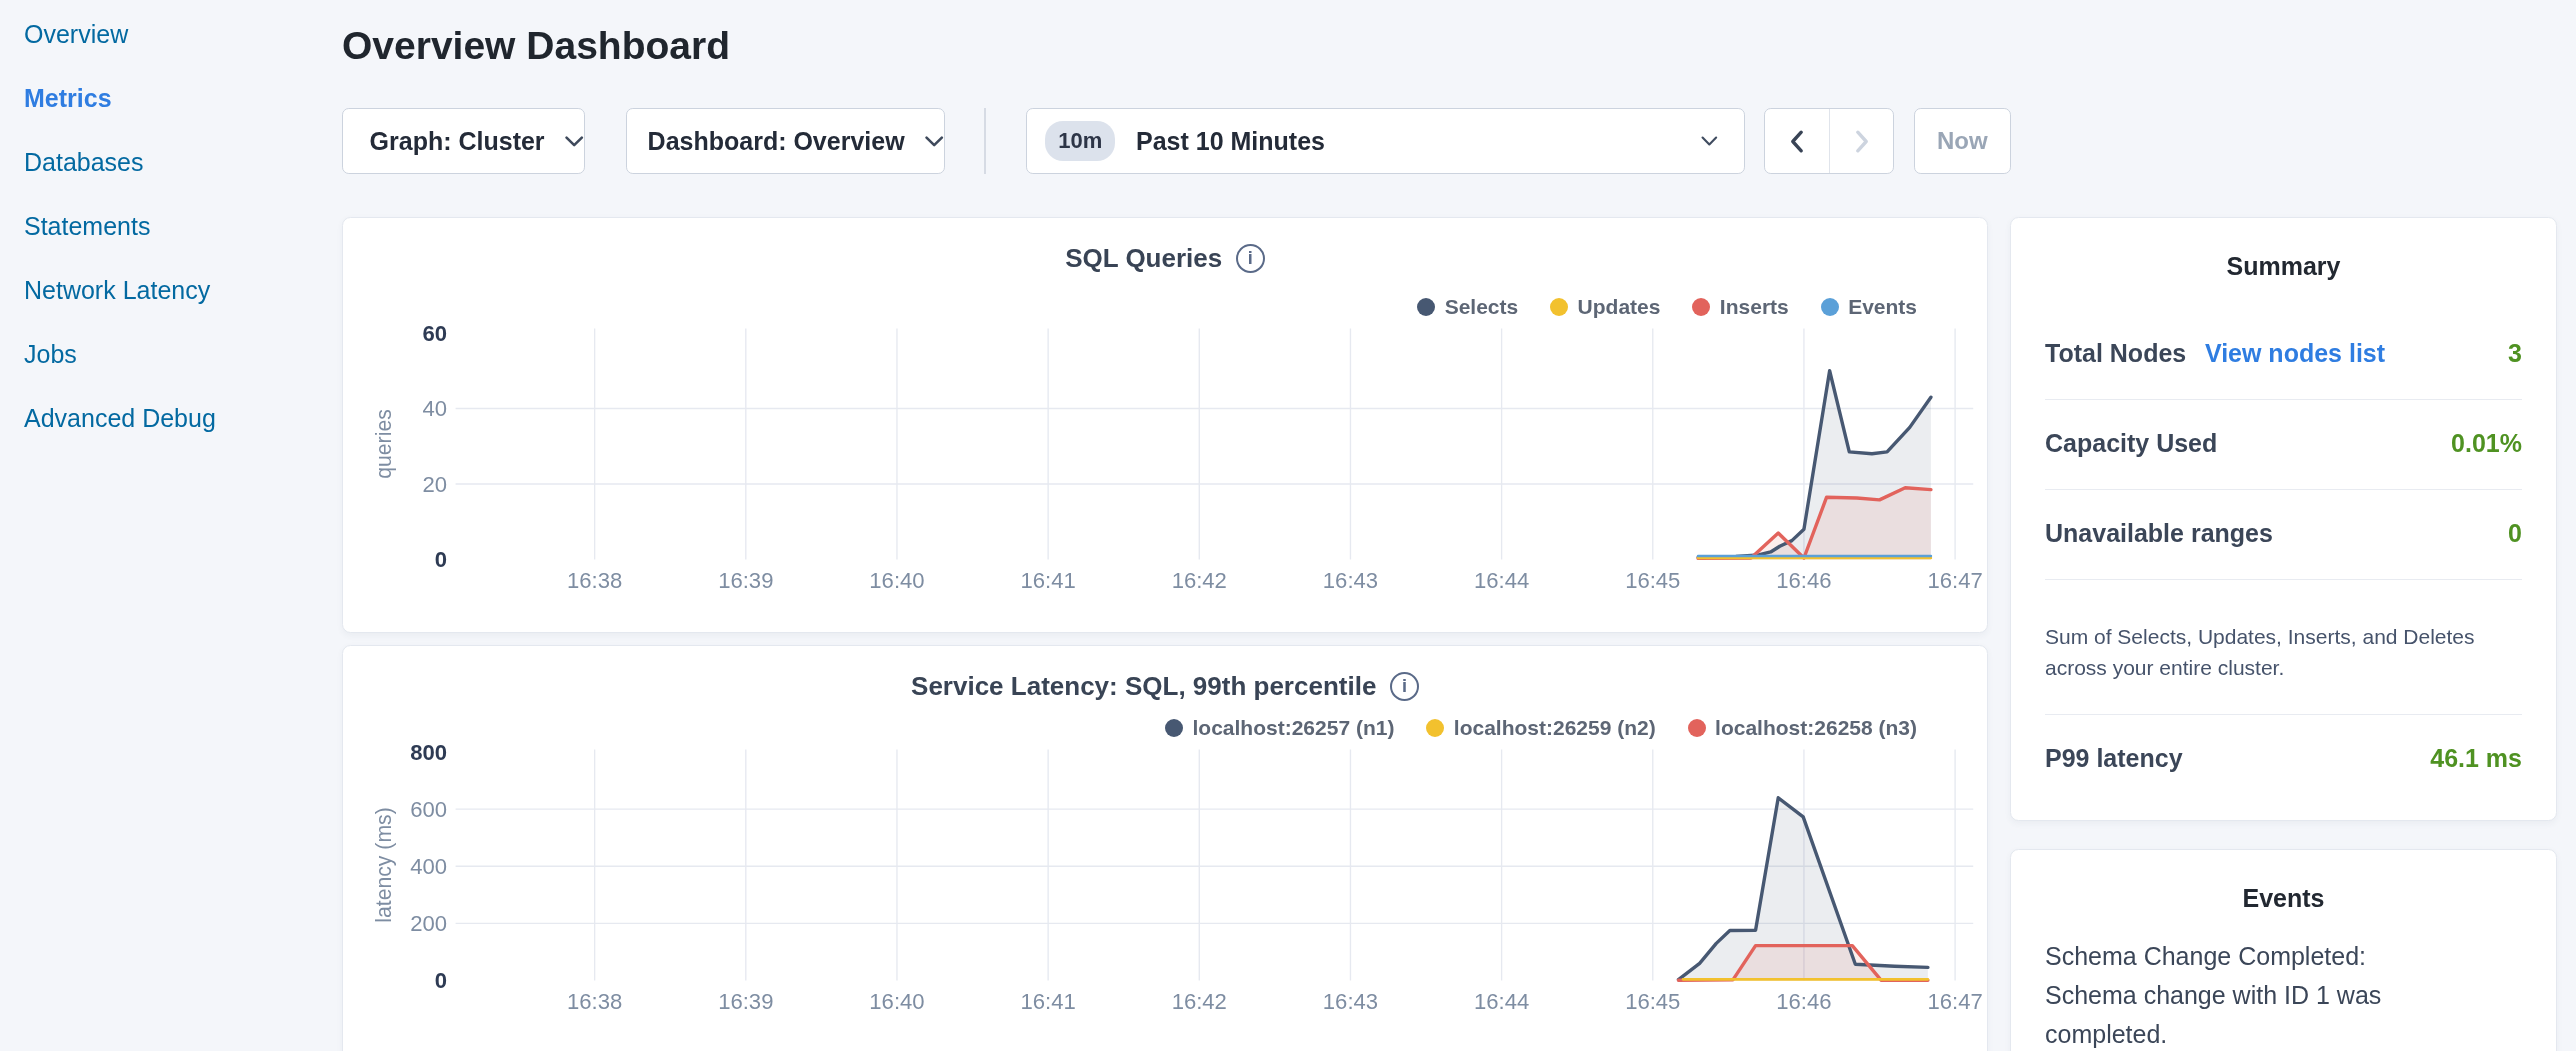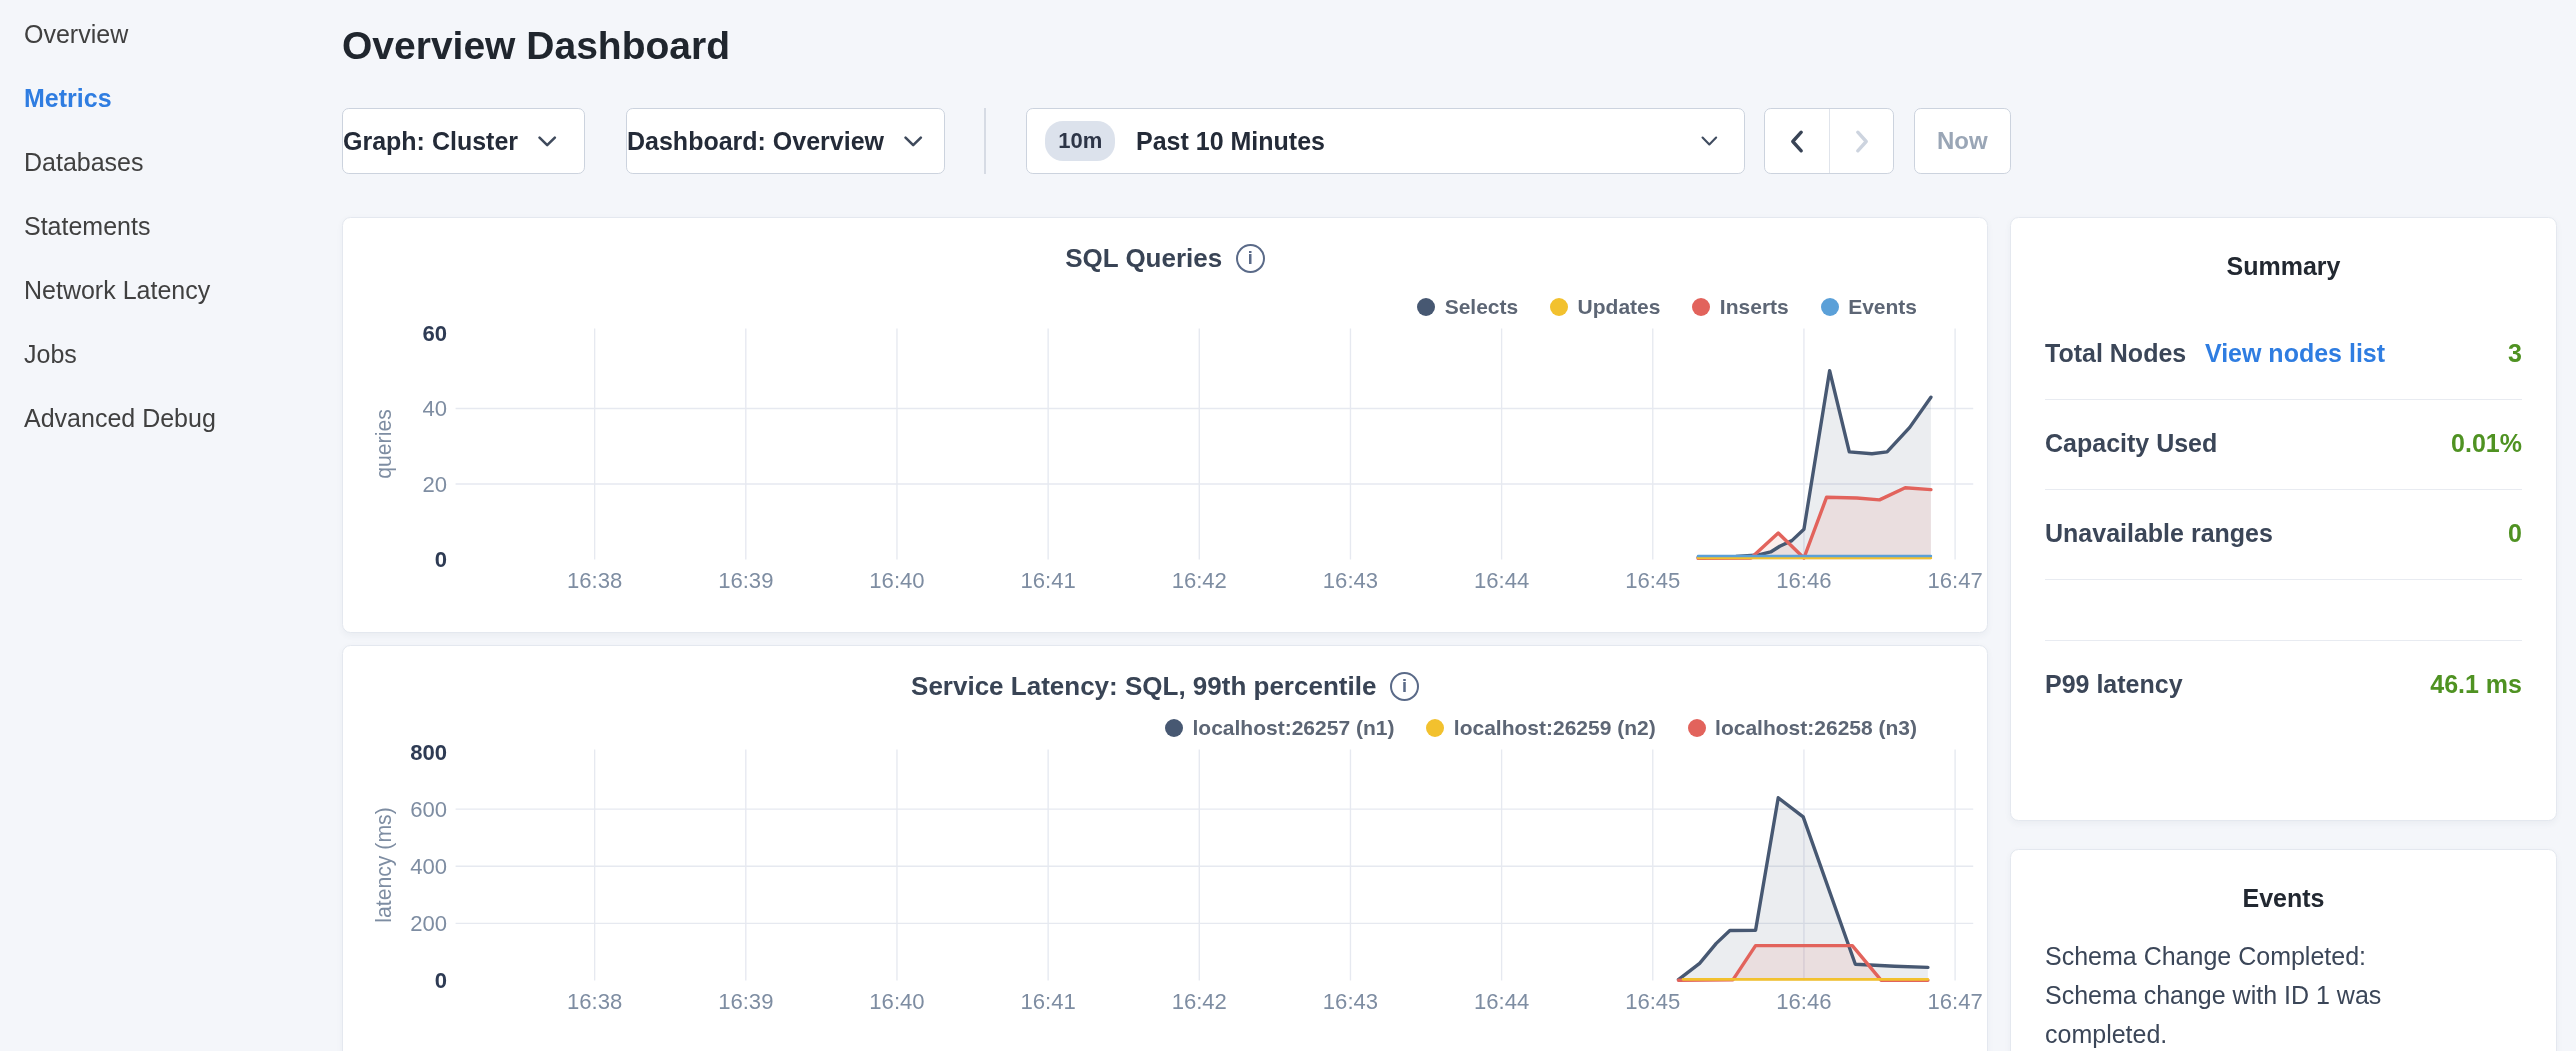--- a/index.html
+++ b/index.html
@@ -8,30 +8,30 @@
     position: relative;
     background: #f4f6fa;
     font-family: "Liberation Sans", sans-serif;
     color: #3b4658;
   }
 
   
   .sidebar { position: absolute; left: 0; top: 0; width: 342px; height: 100%; padding-top: 1.7px; }
   .sidebar-item {
     height: 64px; line-height: 64px; padding-left: 24px;
-    font-size: 25px; color: #404040; cursor: pointer; white-space: nowrap;
+    font-size: 25px; color: #0369a1; cursor: pointer; white-space: nowrap;
   }
   .sidebar-item.active { color: #2f7de1; font-weight: 700; }
 
   
   .page-title { position: absolute; left: 342px; top: 24px; font-size: 39px; font-weight: 600; color: #20262e; }
   .toolbar { position: absolute; left: 342px; top: 108px; height: 66px; display: flex; align-items: stretch; }
   .dd-btn {
     background: #fff; border: 1.7px solid #ccd3de; border-radius: 6.8px;
-    display: flex; align-items: center; justify-content: flex-start; gap: 19px;
+    display: flex; align-items: center; justify-content: flex-end; gap: 19px;
     font-size: 25px; font-weight: 700; color: #242b38; cursor: pointer;
   }
   .dd-graph { width: 243px; }
   .dd-dashboard { width: 319px; margin-left: 41px; }
   .toolbar-divider { width: 1.7px; background: #d6dbe4; margin-left: 39px; }
   .time-picker {
     width: 719px; margin-left: 40px; background: #fff; border: 1.7px solid #ccd3de; border-radius: 6.8px;
     display: flex; align-items: center; cursor: pointer;
   }
   .time-badge {
@@ -289,20 +289,21 @@
         <span class="summary-value">0.01%</span>
       </div>
     </div>
     <div class="summary-row">
       <div class="summary-row-main">
         <span class="summary-label">Unavailable ranges</span>
         <span class="summary-value">0</span>
       </div>
     </div>
     <div class="summary-row">
+      <p class="summary-desc">Sum of Selects, Updates, Inserts, and Deletes across your entire cluster.</p>
     </div>
     <div class="summary-row">
       <div class="summary-row-main">
         <span class="summary-label">P99 latency</span>
         <span class="summary-value">46.1 ms</span>
       </div>
     </div>
   </div>
 </aside>
 

